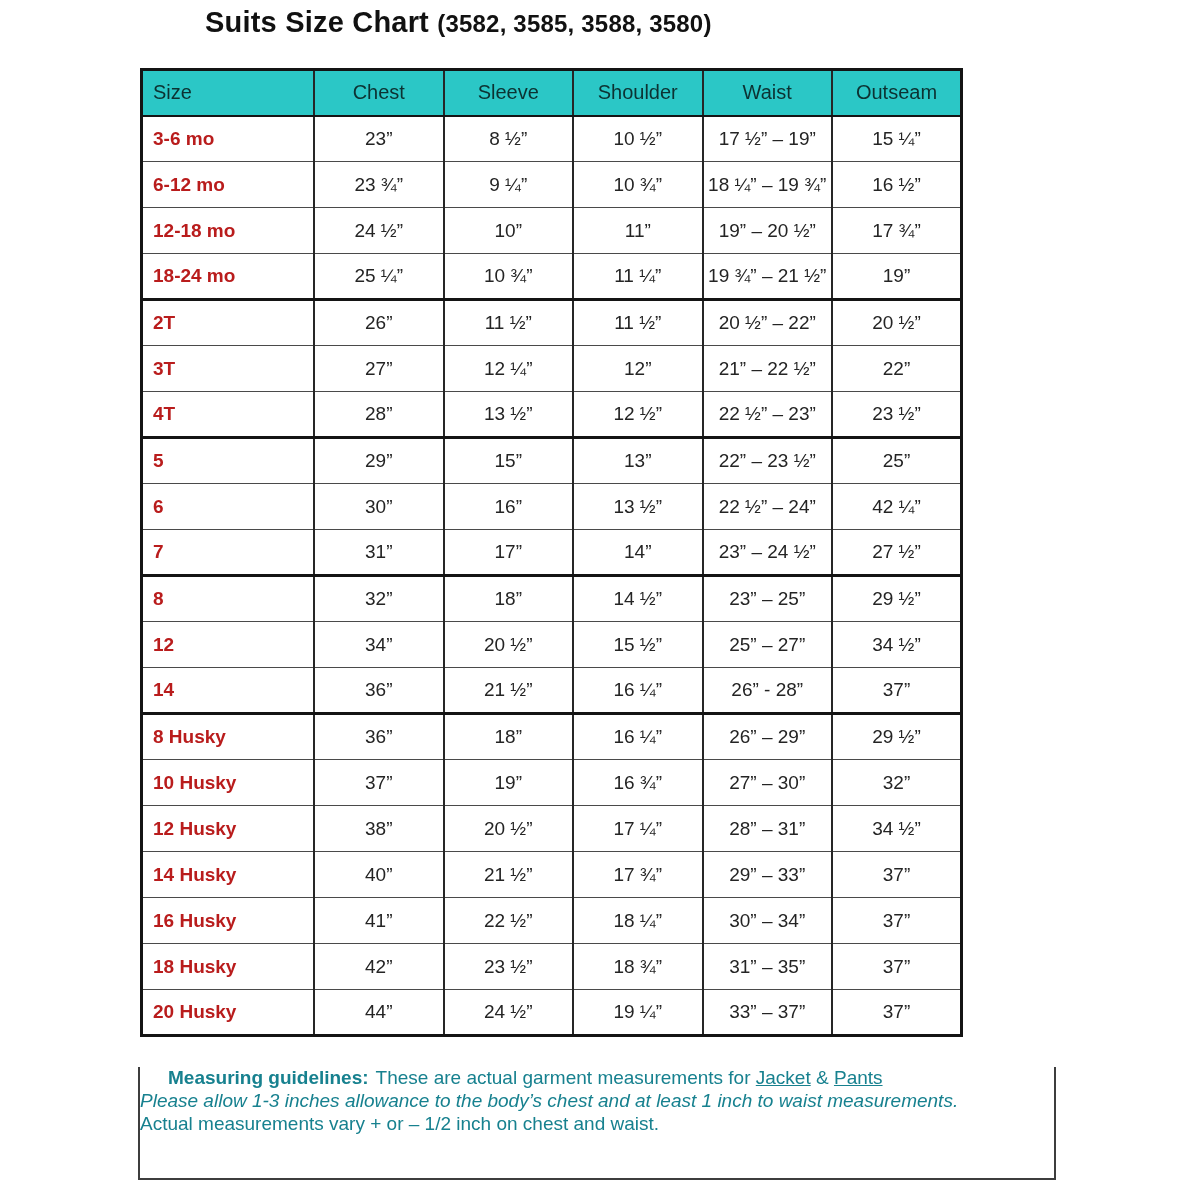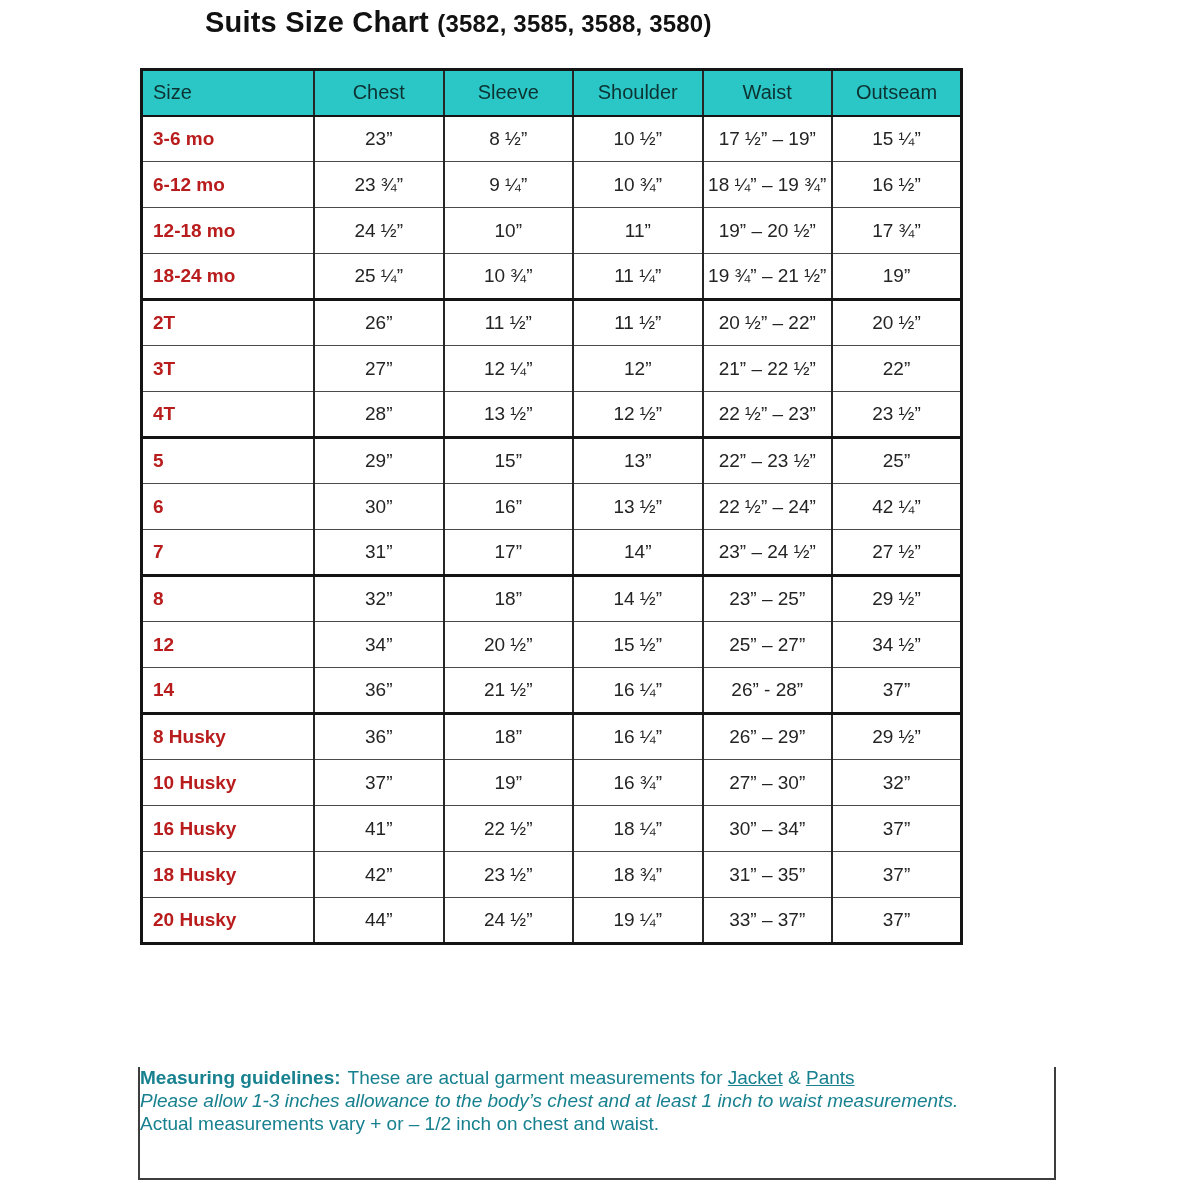--- a/index.html
+++ b/index.html
@@ -87,21 +87,21 @@
     width: 918px;
     height: 113px;
     border: 2px solid #3d3d3d;
     border-top: none;
     box-sizing: border-box;
     color: var(--accent);
     font-size: 19px;
   }
   .guidelines p { margin: 0; line-height: 1.2; }
   .g-line1 { margin: 13px 0 0 31px; }
-  .g-line1 strong { margin-right: 7px; }
+  .g-line1 strong { margin-right: 7px; padding-left: 28px; }
   .g-line2 { margin: 11px 0 0 107px; font-style: italic; }
   .g-line3 { margin: 11px 0 0 107px; }
   .u { text-decoration: underline; color: inherit; cursor: pointer; }
 </style>
 </head>
 <body>
 
 <div class="page">
 
   <h1 class="title">
@@ -235,20 +235,36 @@
         </tr>
         <tr>
           <th>10 Husky</th>
           <td>37”</td>
           <td>19”</td>
           <td>16 ¾”</td>
           <td>27” – 30”</td>
           <td>32”</td>
         </tr>
         <tr>
+          <th>12 Husky</th>
+          <td>38”</td>
+          <td>20 ½”</td>
+          <td>17 ¼”</td>
+          <td>28” – 31”</td>
+          <td>34 ½”</td>
+        </tr>
+        <tr>
+          <th>14 Husky</th>
+          <td>40”</td>
+          <td>21 ½”</td>
+          <td>17 ¾”</td>
+          <td>29” – 33”</td>
+          <td>37”</td>
+        </tr>
+        <tr>
           <th>16 Husky</th>
           <td>41”</td>
           <td>22 ½”</td>
           <td>18 ¼”</td>
           <td>30” – 34”</td>
           <td>37”</td>
         </tr>
         <tr>
           <th>18 Husky</th>
           <td>42”</td>

